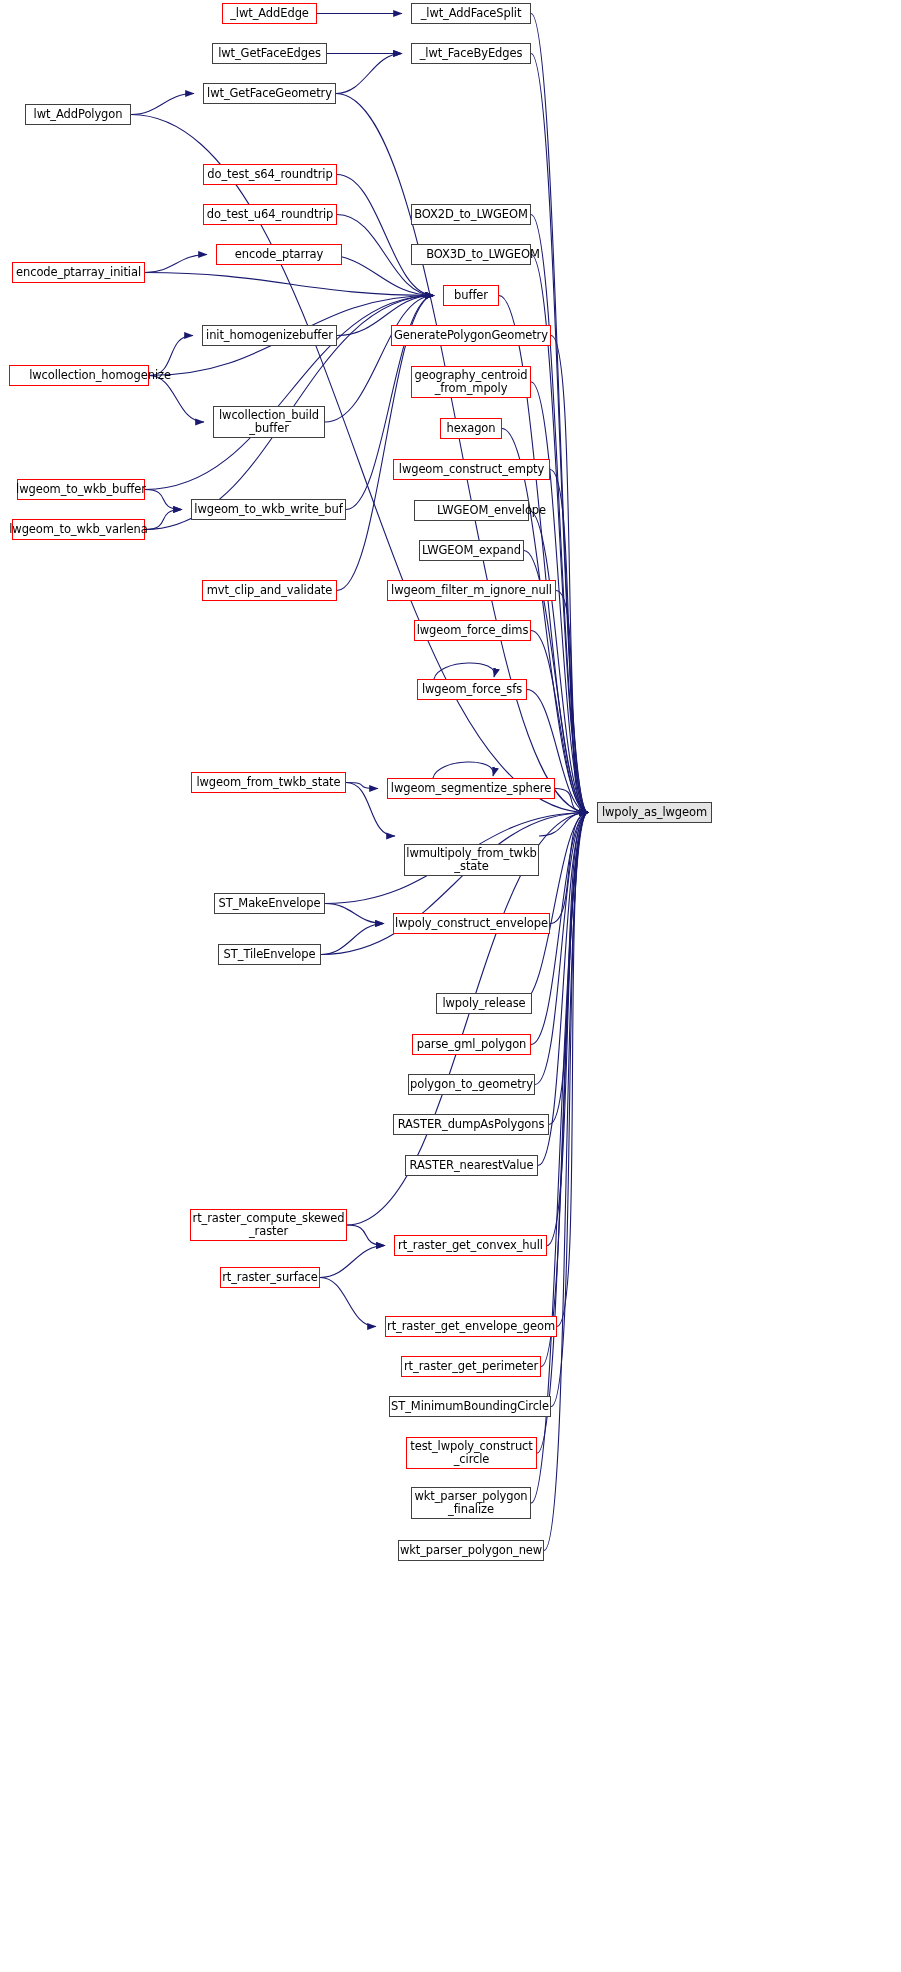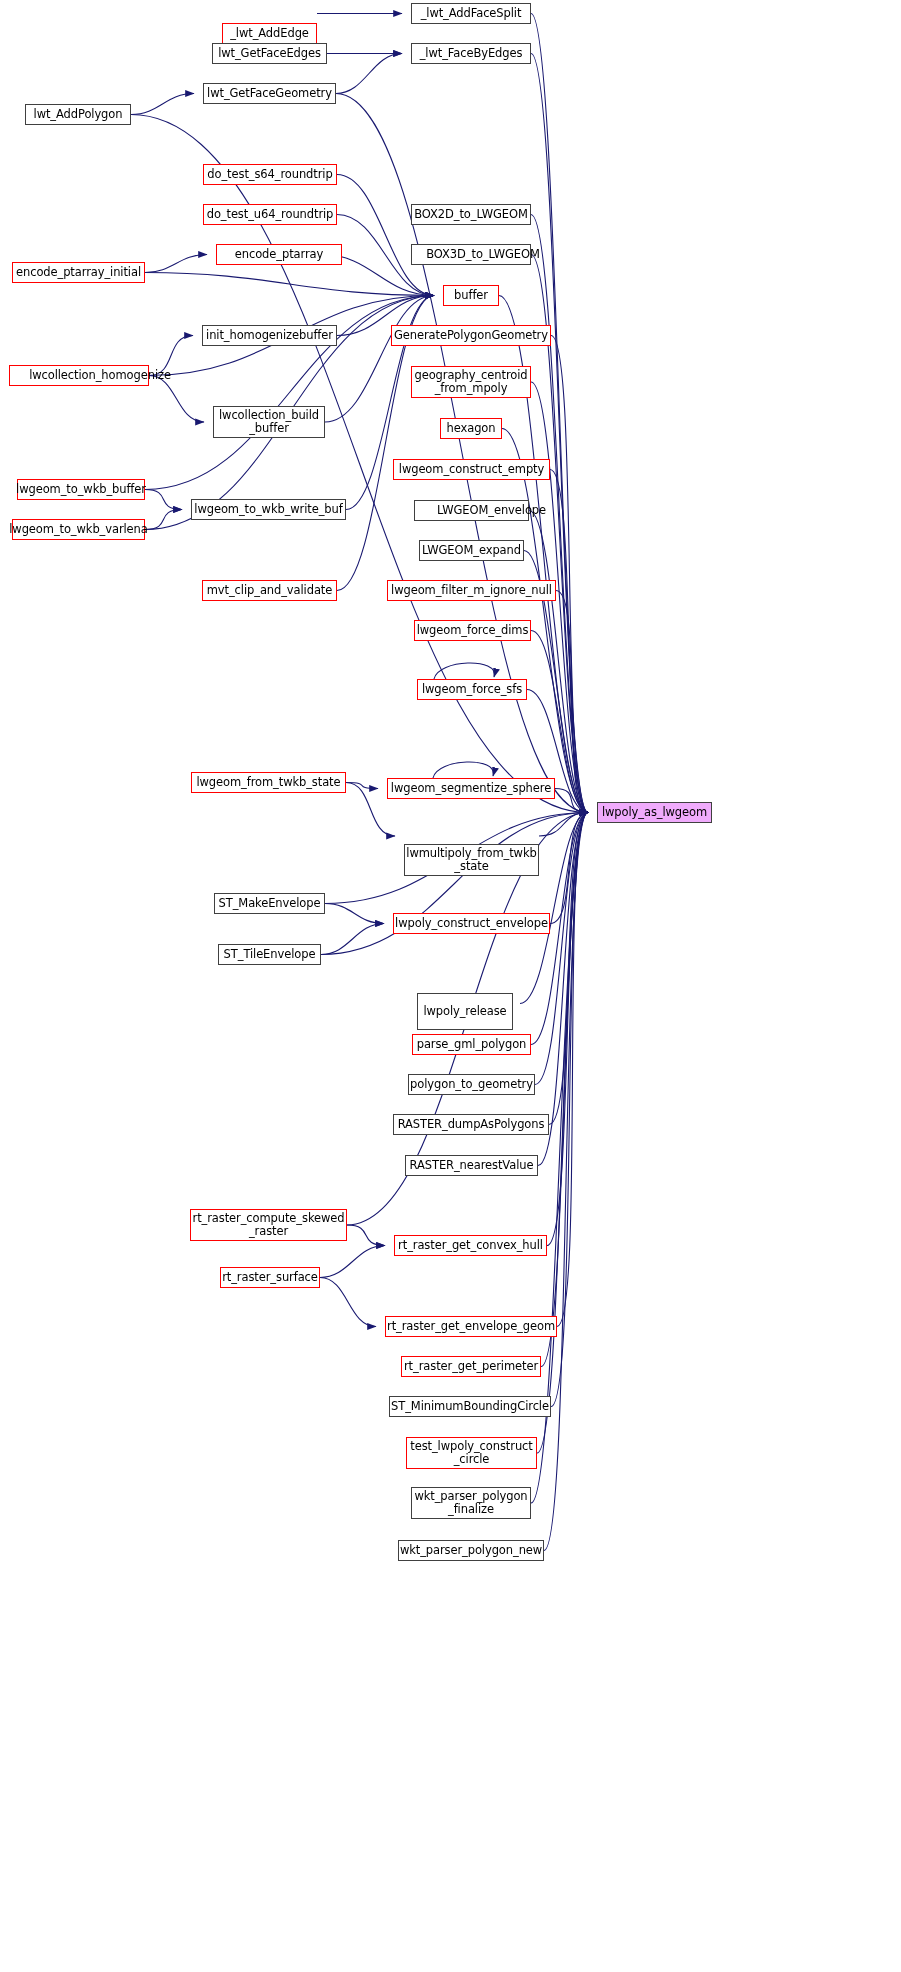--- a/index.html
+++ b/index.html
@@ -36,21 +36,21 @@
     color: #000000;
     line-height: 1.12;
     white-space: pre-line;
     letter-spacing: -0.1px;
     padding: 0 2px;
   }
   .node.red {
     border: 1px solid #ff0000;
   }
   .node.target {
-    background: #f0abfc;
+    background: #e5e5e5;
     border: 1px solid #404040;
   }
 </style>
 </head>
 <body>
 
 <div id="canvas">
   <svg id="edges" viewBox="0 0 901 1972">
       <defs>
         <marker id="ah" markerWidth="9" markerHeight="9" refX="8" refY="3.2" orient="auto">
@@ -114,21 +114,21 @@
       <path d="M320,1277.5 C349.25,1277.5 355.75,1245.5 385,1245.5" fill="none" stroke="#191970" stroke-width="1.1" marker-end="url(#ah)"></path>
       <path d="M320,1277.5 C348,1277.5 348,1326.5 376,1326.5" fill="none" stroke="#191970" stroke-width="1.1" marker-end="url(#ah)"></path>
       <path d="M547,1245.5 C575,1245.5 560,812.5 588,812.5" fill="none" stroke="#191970" stroke-width="1.1" marker-end="url(#ah)"></path>
       <path d="M557,1326.5 C585,1326.5 560,812.5 588,812.5" fill="none" stroke="#191970" stroke-width="1.1" marker-end="url(#ah)"></path>
       <path d="M541,1366.5 C569,1366.5 560,812.5 588,812.5" fill="none" stroke="#191970" stroke-width="1.1" marker-end="url(#ah)"></path>
       <path d="M551,1406.5 C579,1406.5 560,812.5 588,812.5" fill="none" stroke="#191970" stroke-width="1.1" marker-end="url(#ah)"></path>
       <path d="M537,1453 C565,1453 560,812.5 588,812.5" fill="none" stroke="#191970" stroke-width="1.1" marker-end="url(#ah)"></path>
       <path d="M531,1503 C559,1503 560,812.5 588,812.5" fill="none" stroke="#191970" stroke-width="1.1" marker-end="url(#ah)"></path>
       <path d="M544,1550.5 C572,1550.5 560,812.5 588,812.5" fill="none" stroke="#191970" stroke-width="1.1" marker-end="url(#ah)"></path>
     </svg>
-<div class="node red" style="left: 222px; top: 3px; width: 95px; height: 21px; margin-top: 20px;">_lwt_AddEdge</div>
+<div class="node red" style="left: 222px; top: 3px; width: 95px; height: 21px;">_lwt_AddEdge</div>
     <div class="node" style="left: 411px; top: 3px; width: 120px; height: 21px;">_lwt_AddFaceSplit</div>
     <div class="node" style="left: 212px; top: 43px; width: 115px; height: 21px;">lwt_GetFaceEdges</div>
     <div class="node" style="left: 411px; top: 43px; width: 120px; height: 21px;">_lwt_FaceByEdges</div>
     <div class="node" style="left: 203px; top: 83px; width: 133px; height: 21px;">lwt_GetFaceGeometry</div>
     <div class="node" style="left: 25px; top: 104px; width: 106px; height: 21px;">lwt_AddPolygon</div>
     <div class="node red" style="left: 203px; top: 164px; width: 134px; height: 21px;">do_test_s64_roundtrip</div>
     <div class="node red" style="left: 203px; top: 204px; width: 134px; height: 21px;">do_test_u64_roundtrip</div>
     <div class="node" style="left: 411px; top: 204px; width: 120px; height: 21px;">BOX2D_to_LWGEOM</div>
     <div class="node red" style="left: 216px; top: 244px; width: 126px; height: 21px;">encode_ptarray</div>
     <div class="node" style="left: 411px; top: 244px; width: 120px; height: 21px; padding-left: 26px;">BOX3D_to_LWGEOM</div>
@@ -153,21 +153,21 @@
     <div class="node red" style="left: 414px; top: 620px; width: 117px; height: 21px;">lwgeom_force_dims</div>
     <div class="node red" style="left: 417px; top: 679px; width: 110px; height: 21px;">lwgeom_force_sfs</div>
     <div class="node red" style="left: 191px; top: 772px; width: 155px; height: 21px; text-align: right;">lwgeom_from_twkb_state</div>
     <div class="node red" style="left: 387px; top: 778px; width: 168px; height: 21px;">lwgeom_segmentize_sphere</div>
     <div class="node target" style="left: 597px; top: 802px; width: 115px; height: 21px;">lwpoly_as_lwgeom</div>
     <div class="node" style="left: 404px; top: 820px; width: 135px; height: 32px; margin-top: 24px;">lwmultipoly_from_twkb
 _state</div>
     <div class="node" style="left: 214px; top: 893px; width: 111px; height: 21px;">ST_MakeEnvelope</div>
     <div class="node red" style="left: 393px; top: 913px; width: 157px; height: 21px;">lwpoly_construct_envelope</div>
     <div class="node" style="left: 218px; top: 944px; width: 103px; height: 21px;">ST_TileEnvelope</div>
-    <div class="node" style="left: 417px; top: 993px; width: 96px; height: 37px;">lwpoly_release</div>
+    <div class="node" style="left: 436px; top: 993px; width: 96px; height: 21px;">lwpoly_release</div>
     <div class="node red" style="left: 412px; top: 1034px; width: 119px; height: 21px;">parse_gml_polygon</div>
     <div class="node" style="left: 408px; top: 1074px; width: 127px; height: 21px;">polygon_to_geometry</div>
     <div class="node" style="left: 393px; top: 1114px; width: 156px; height: 21px;">RASTER_dumpAsPolygons</div>
     <div class="node" style="left: 405px; top: 1155px; width: 133px; height: 21px;">RASTER_nearestValue</div>
     <div class="node red" style="left: 190px; top: 1209px; width: 157px; height: 32px;">rt_raster_compute_skewed
 _raster</div>
     <div class="node red" style="left: 394px; top: 1235px; width: 153px; height: 21px;">rt_raster_get_convex_hull</div>
     <div class="node red" style="left: 220px; top: 1267px; width: 100px; height: 21px;">rt_raster_surface</div>
     <div class="node red" style="left: 385px; top: 1316px; width: 172px; height: 21px;">rt_raster_get_envelope_geom</div>
     <div class="node red" style="left: 401px; top: 1356px; width: 140px; height: 21px;">rt_raster_get_perimeter</div>

